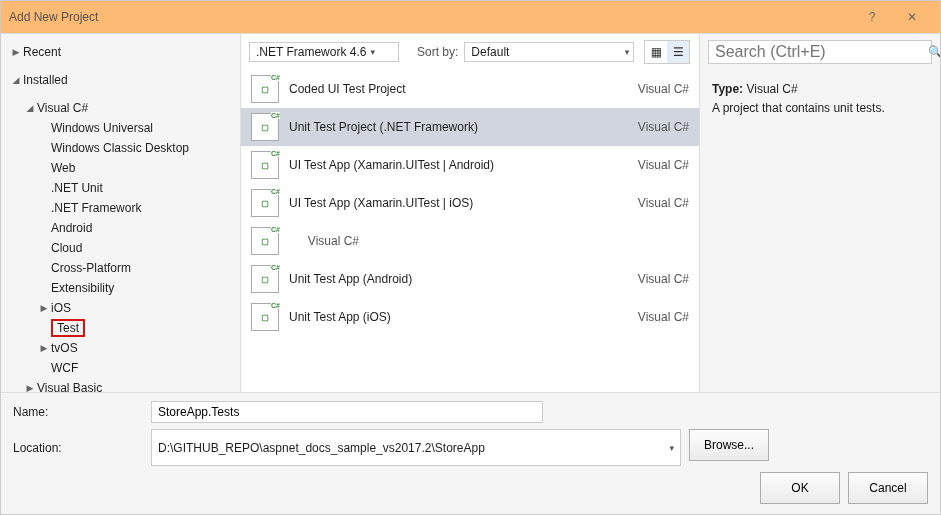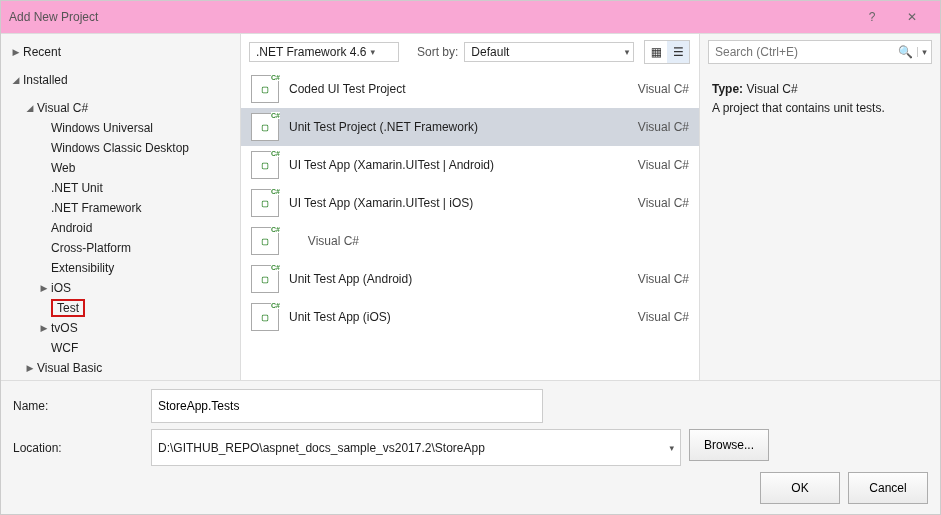--- a/index.html
+++ b/index.html
@@ -1,18 +1,18 @@
 <!DOCTYPE html>
 <html><head>
 <meta charset="utf-8">
 <style>
   * { box-sizing: border-box; margin: 0; padding: 0; font-family: "Segoe UI", Arial, sans-serif; font-size: 12px; }
   body { background: #fff; color: #1e1e1e; }
   .dialog { width: 941px; height: 515px; border: 1px solid #ccc; background: #f5f5f5; display: flex; flex-direction: column; }
-  .titlebar { height: 30px; display: flex; align-items: center; padding: 16px 8px; background: #f9a8d4; }
+  .titlebar { height: 30px; display: flex; align-items: center; padding: 16px 8px; background: #fdba74; }
   .titlebar .title { flex: 1; color: #555; }
   .titlebar .win-btn { width: 40px; height: 30px; display: flex; align-items: center; justify-content: center; color: #666; }
 
   .body { flex: 1; display: flex; overflow: hidden; background: #fff; border-top: 1px solid #ddd; }
 
   .left-panel { width: 240px; background: #f5f5f5; border-right: 1px solid #ddd; padding: 8px 0; overflow-y: auto; }
   .tree-item { display: flex; align-items: center; height: 20px; cursor: default; }
   .tree-chevron { width: 14px; display: inline-flex; justify-content: center; color: #666; font-size: 9px; }
   .tree-0 { padding-left: 8px; }
   .tree-1 { padding-left: 22px; }
@@ -32,29 +32,29 @@
   .template-list { flex: 1; overflow-y: auto; }
   .template-row { display: flex; align-items: center; height: 38px; padding: 0 10px; gap: 10px; }
   .template-row.selected { background: #d1d6de; }
   .template-icon { width: 28px; height: 28px; display: flex; align-items: center; justify-content: center; background: #fff; border: 1px solid #aaa; font-size: 8px; color: #388a34; font-weight: bold; position: relative; }
   .template-icon .cs-badge { position: absolute; top: -2px; right: -2px; font-size: 7px; color: #388a34; font-weight: bold; background:#fff; }
   .template-name { flex: 1; }
   .template-lang { color: #555; width: 70px; text-align: right; }
 
   .right-panel { width: 240px; background: #f5f5f5; display: flex; flex-direction: column; }
   .search-wrap { display: flex; align-items: center; margin: 6px 8px; border: 1px solid #ccc; background: #fff; height: 24px; }
-  .search-input { flex: 1; border: none; outline: none; padding: 0 6px; font-size: 12px; }
+  .search-input { flex: 1; border: none; outline: none; padding: 0 6px; font-size: 16px; }
   .search-icon { width: 22px; text-align: center; color: #555; }
   .search-arrow { width: 14px; color: #555; font-size: 9px; text-align:center; border-left:1px solid #ccc; }
   .detail { padding: 10px 12px; color: #1e1e1e; line-height: 1.6; }
 
   .bottom { border-top: 1px solid #ddd; background: #f5f5f5; padding: 8px 12px 10px 12px; }
   .form-row { display: flex; align-items: center; margin-bottom: 6px; gap: 8px; }
   .form-label { width: 130px; color: #1e1e1e; }
-  .form-input { flex: 1; height: 34px; border: 1px solid #ccc; background: #fff; padding: 4px 6px; font-size: 12px; }
+  .form-input { flex: 1; height: 22px; border: 1px solid #ccc; background: #fff; padding: 4px 6px; font-size: 12px; }
   .form-combo { flex: 1; height: 37px; border: 1px solid #ccc; background: #fff; display: flex; align-items: center; padding: 0 6px; justify-content: space-between; margin-right:0; }
   .btn { height: 32px; min-width: 80px; border: 1px solid #adadad; background: #eeeee; background: linear-gradient(#fdfdfd, #ebebeb); padding: 0 14px; font-size: 12px; cursor: pointer; }
   .button-row { display: flex; justify-content: flex-end; gap: 8px; margin-top: 6px; }
   .loc-right { display:flex; gap:8px; flex:1; }
 </style>
 </head>
 <body>
 
 <div class="dialog">
 
@@ -100,20 +100,24 @@
       <div class="tree-item tree-2">
           <span class="tree-chevron"></span>
           <span>.NET Framework</span>
         </div>
       <div class="tree-item tree-2">
           <span class="tree-chevron"></span>
           <span>Android</span>
         </div>
       <div class="tree-item tree-2">
           <span class="tree-chevron"></span>
+          <span>Cloud</span>
+        </div>
+      <div class="tree-item tree-2">
+          <span class="tree-chevron"></span>
           <span>Cross-Platform</span>
         </div>
       <div class="tree-item tree-2">
           <span class="tree-chevron"></span>
           <span>Extensibility</span>
         </div>
       <div class="tree-item tree-2">
         <span class="tree-chevron">▶</span>
         <span>iOS</span>
       </div>

